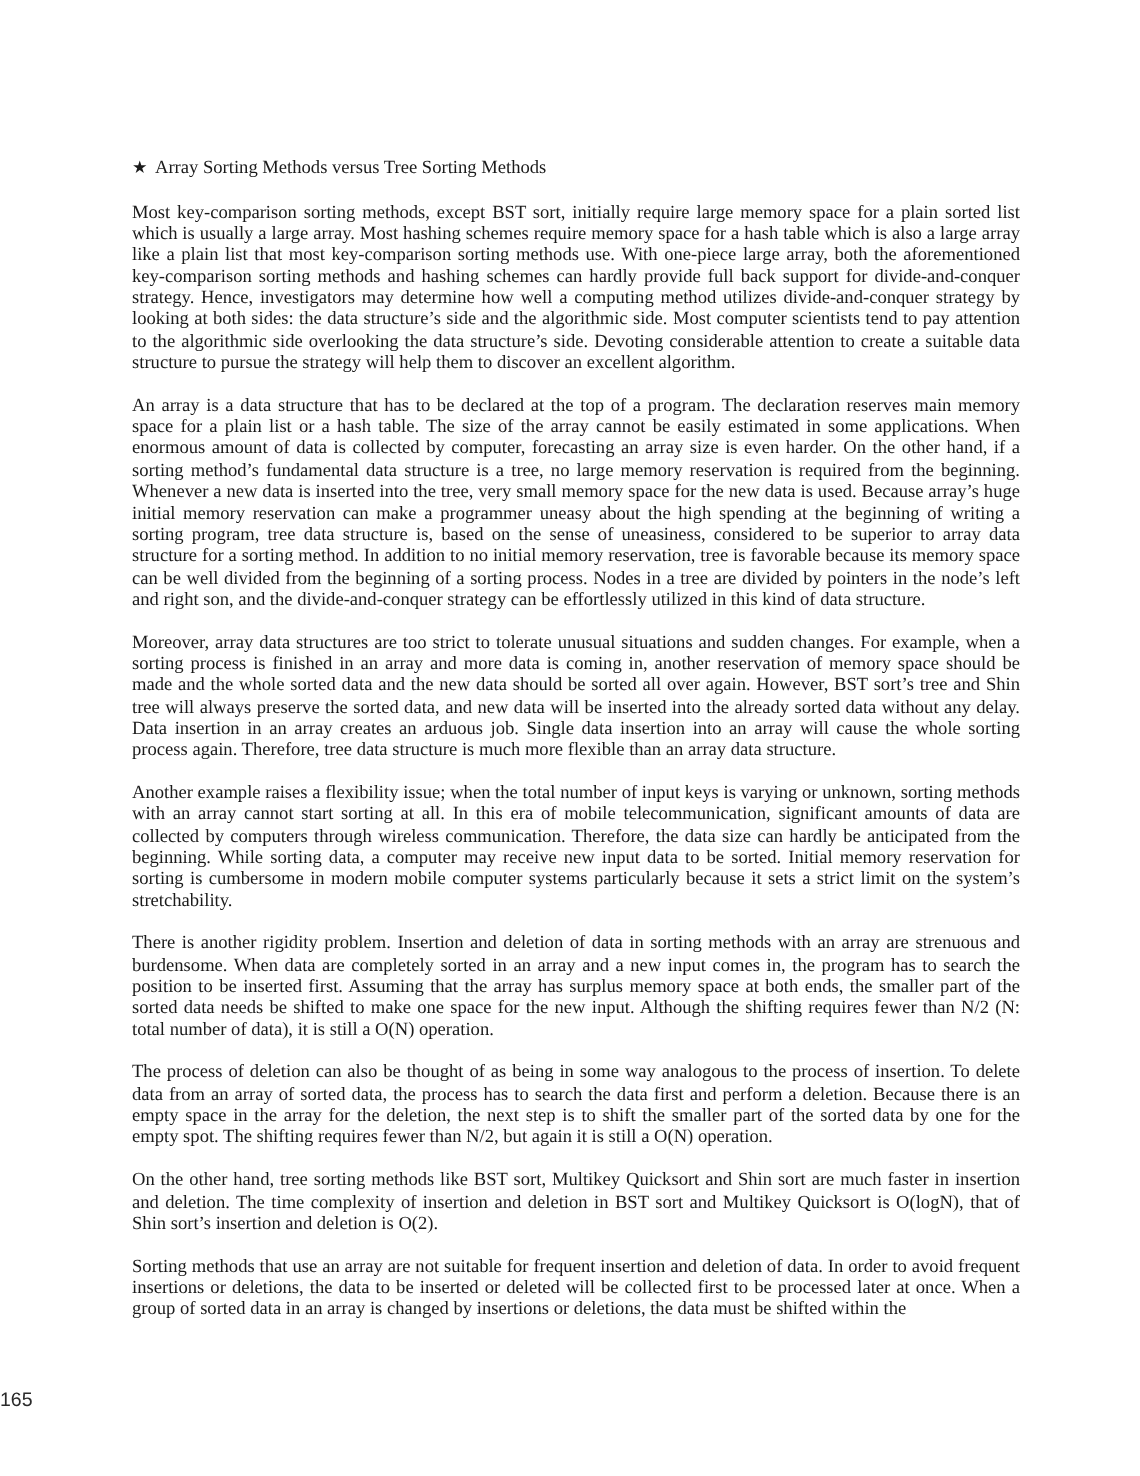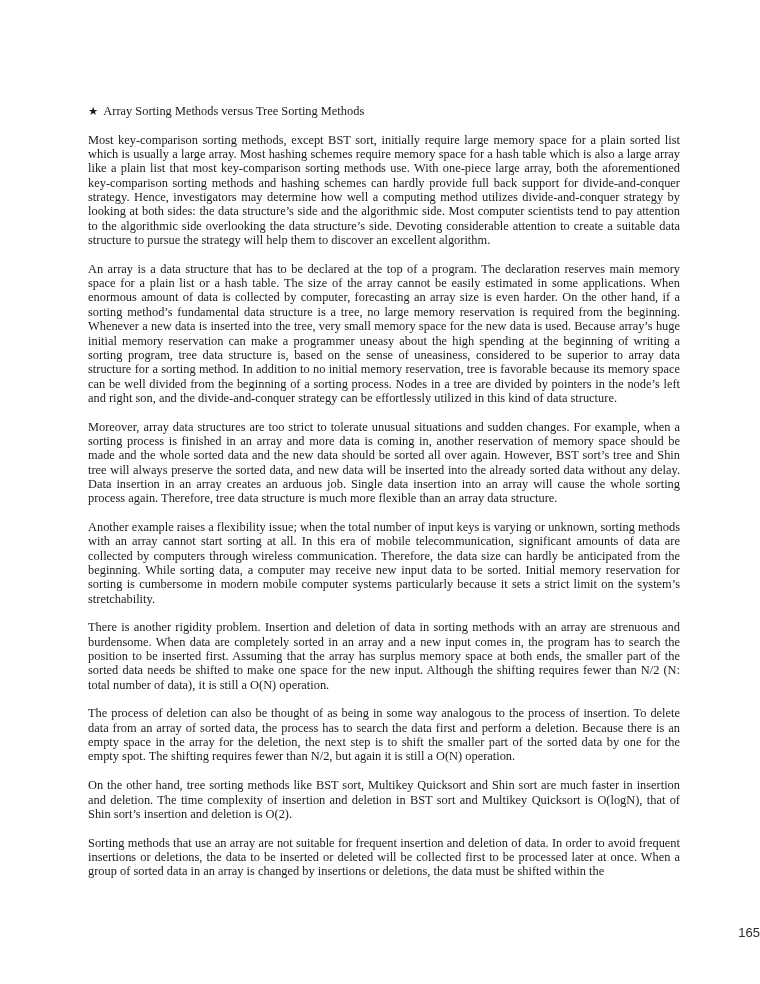--- a/index.html
+++ b/index.html
@@ -36,21 +36,21 @@
   }
   .para {
     margin: 0 0 14.35px 0;
     text-align: justify;
   }
   .page-number {
     position: absolute;
     left: 0;
     bottom: 44px;
     width: 100%;
-    text-align: right;
+    text-align: left;
     font-family: "Liberation Sans", "DejaVu Sans", sans-serif;
     font-size: 13px;
     color: #2a2a2a;
   }
 </style>
 </head>
 <body>
 
 <div class="page">
 

